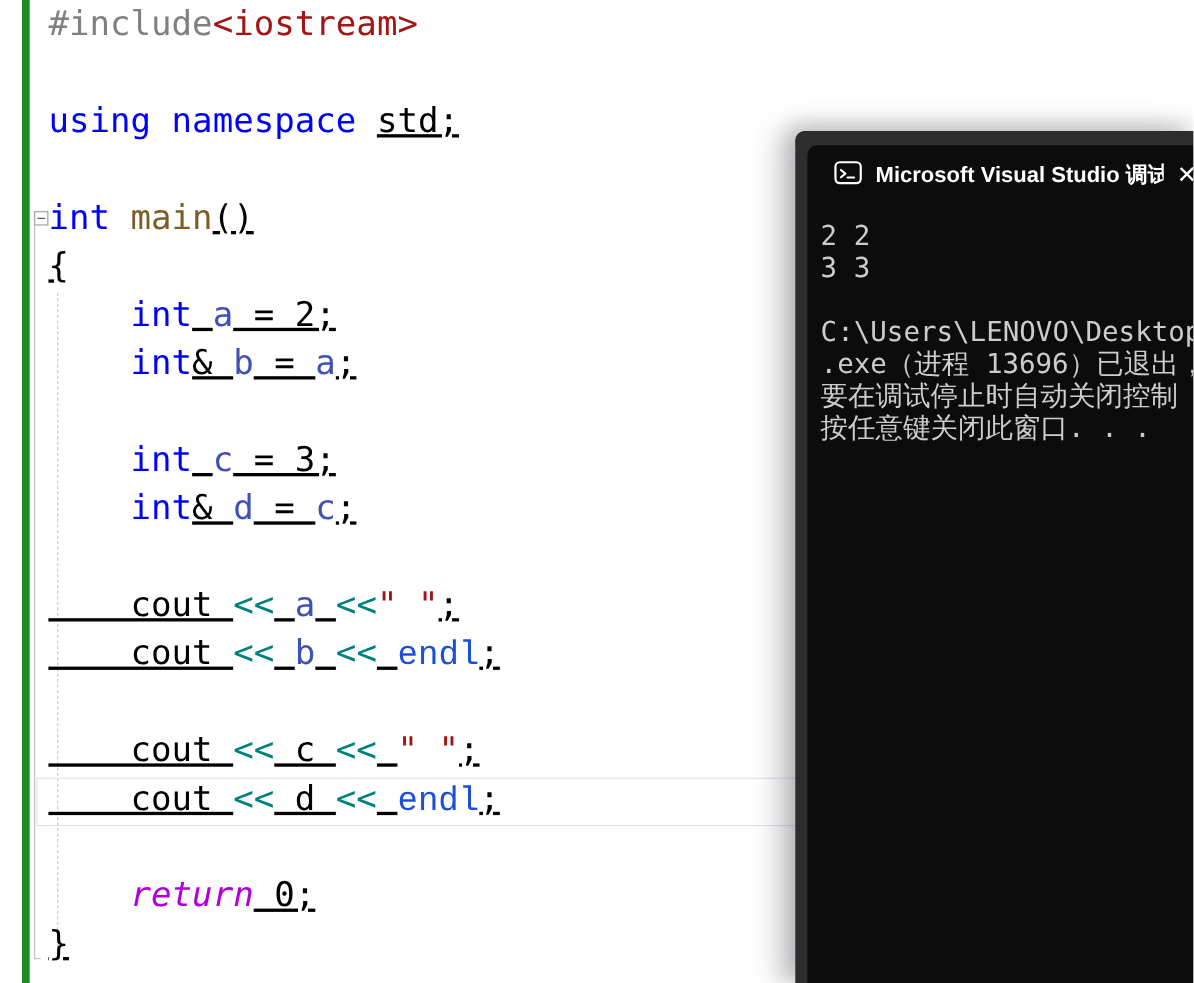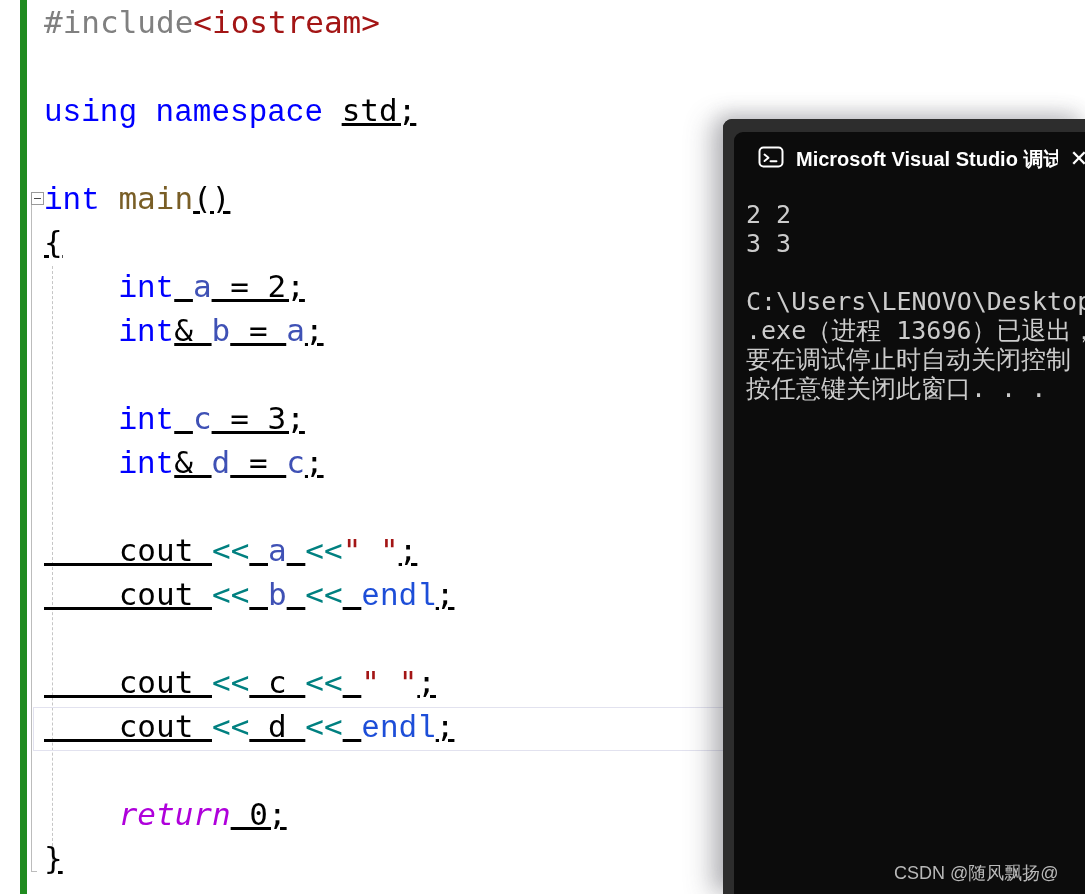--- a/index.html
+++ b/index.html
@@ -92,21 +92,21 @@
     font-size: 31px;
     line-height: 44px;
     white-space: pre;
     letter-spacing: 0px;
   }
   .ln { height: 44px; }
 
   
   .t-pre   { color: #808080; }
   .t-str   { color: #a31515; }
-  .t-kw    { color: #0000ff; font-family: Liberation Mono, monospace; }
+  .t-kw    { color: #0000ff; }
   .t-ctl   { color: #af00db; font-style: italic; }
   .t-plain { color: #000000; text-decoration: underline; }
   .t-fn    { color: #795e26; }
   .t-var   { color: #3f51b5; }
   .t-op    { color: #008080; }
   .t-macro { color: #1d4ed8; font-family: Liberation Mono, monospace; }
 
   
   .current-line {
     position: absolute;
@@ -243,15 +243,14 @@
           <path d="M6.5 9.5 L10.5 12.8 L6.5 16.1" fill="none" stroke="#ffffff" stroke-width="1.9" stroke-linecap="round" stroke-linejoin="round"></path>
           <line x1="12.5" y1="16.3" x2="18.5" y2="16.3" stroke="#ffffff" stroke-width="1.9" stroke-linecap="round"></line>
         </svg>
       </div>
       <div class="console-title">Microsoft Visual Studio 调试控</div>
       <div class="console-close">✕</div>
     </div>
 
     <div class="console-text" id="console-output"><div class="cline">2 2</div><div class="cline">3 3</div><div class="cline">&nbsp;</div><div class="cline">C:\Users\LENOVO\Desktop\比</div><div class="cline">.exe（进程 13696）已退出，</div><div class="cline">要在调试停止时自动关闭控制</div><div class="cline">按任意键关闭此窗口. . .</div></div>
 
-    <div class="watermark">CSDN @随风飘扬@</div>
   </div>
 </div>
 
 </body></html>

